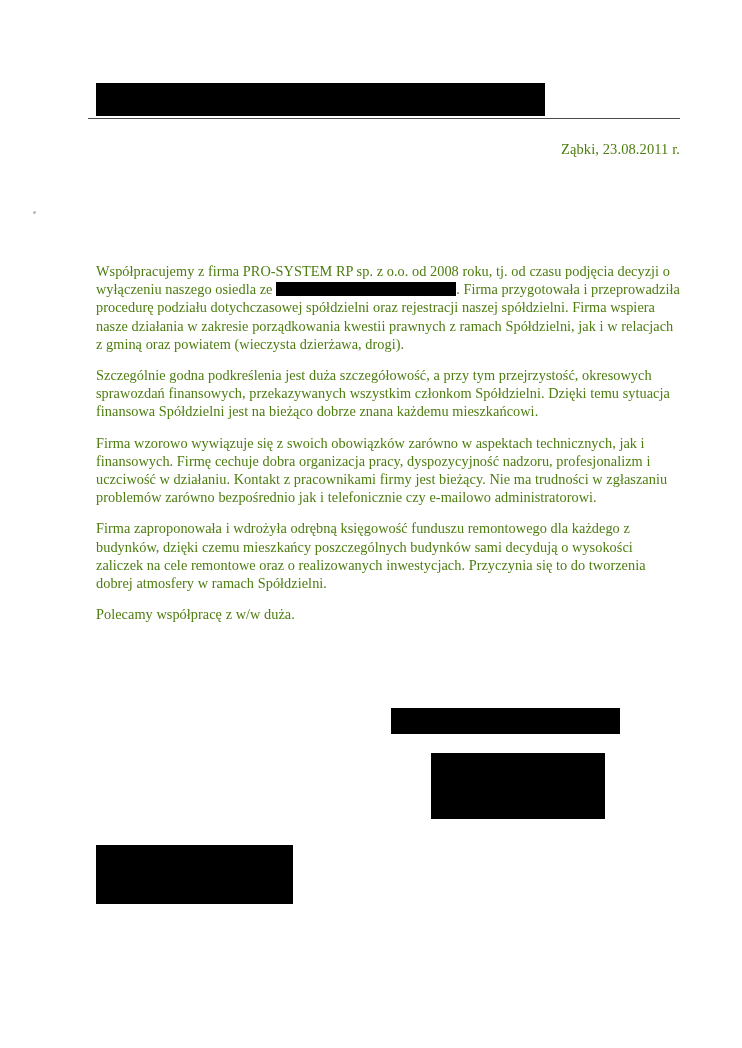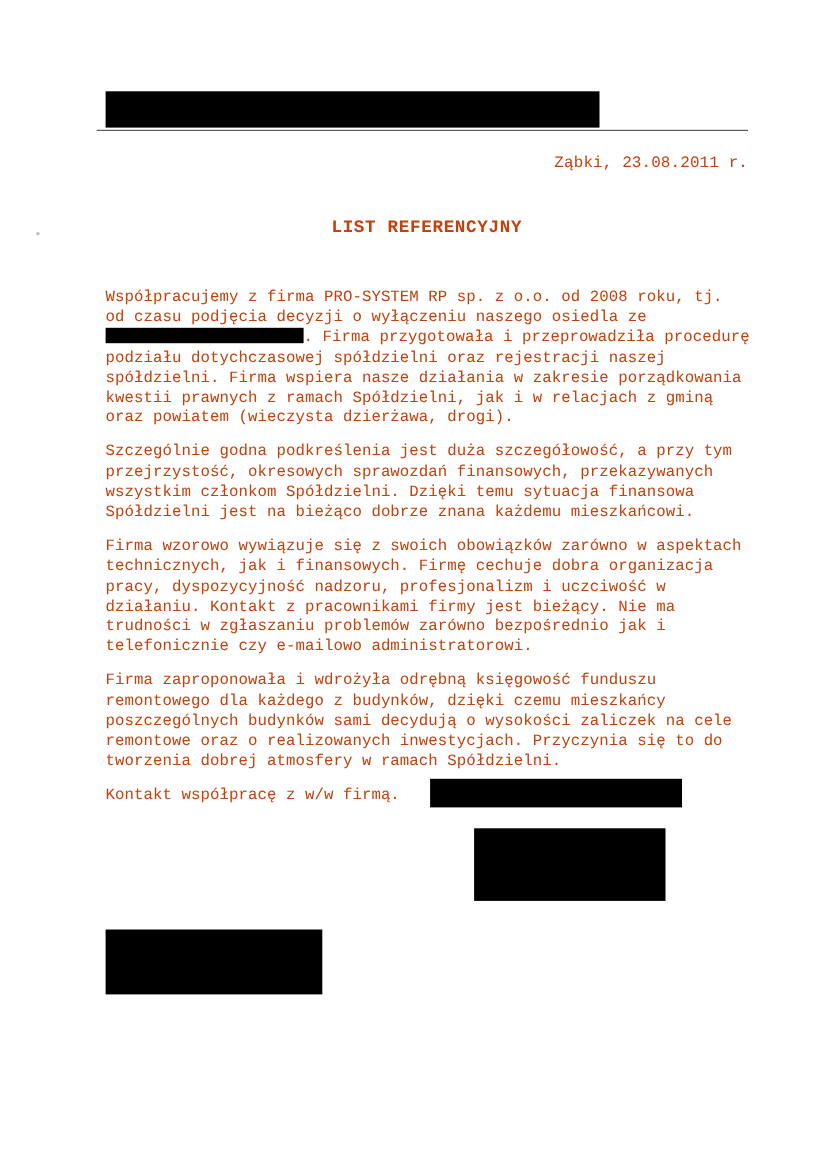--- a/index.html
+++ b/index.html
@@ -7,22 +7,22 @@
     margin: 0;
     padding: 0;
     background: #ffffff;
   }
   .page {
     position: relative;
     width: 742px;
     height: 1048px;
     background: #ffffff;
     overflow: hidden;
-    font-family: Liberation Mono, monospace;
-    color: #c2410c;
+    font-family: Liberation Serif, serif;
+    color: #4d7c0f;
     -webkit-font-smoothing: antialiased;
   }
 
   
   .redaction {
     position: absolute;
     background: #000000;
   }
   .redaction-inline {
     display: inline-block;
@@ -125,33 +125,32 @@
 <div class="page">
 
   <div class="redaction" id="letterhead-redaction"></div>
 
   <div id="letterhead-rule"></div>
 
   <div id="scan-speck"></div>
 
   <div id="date-line">Ząbki, 23.08.2011 r.</div>
 
-  <div id="document-title">LIST REFERENCYJNY</div>
 
   <div id="letter-body">
 
     <p><span>Współpracujemy z firma PRO-SYSTEM RP sp. z o.o. od 2008 roku, tj. od czasu podjęcia decyzji o wyłączeniu naszego osiedla ze </span><span class="redaction-inline" style="width:180px;height:14px;"></span><span>. Firma przygotowała i przeprowadziła procedurę podziału dotychczasowej spółdzielni oraz rejestracji naszej spółdzielni. Firma wspiera nasze działania w zakresie porządkowania kwestii prawnych z ramach Spółdzielni, jak i w relacjach z gminą oraz powiatem (wieczysta dzierżawa, drogi).</span></p>
 
     <p>Szczególnie godna podkreślenia jest duża szczegółowość, a przy tym przejrzystość, okresowych sprawozdań finansowych, przekazywanych wszystkim członkom Spółdzielni. Dzięki temu sytuacja finansowa Spółdzielni jest na bieżąco dobrze znana każdemu mieszkańcowi.</p>
 
     <p>Firma wzorowo wywiązuje się z swoich obowiązków zarówno w aspektach technicznych, jak i finansowych. Firmę cechuje dobra organizacja pracy, dyspozycyjność nadzoru, profesjonalizm i uczciwość w działaniu. Kontakt z pracownikami firmy jest bieżący. Nie ma trudności w zgłaszaniu problemów zarówno bezpośrednio jak i telefonicznie czy e-mailowo administratorowi.</p>
 
     <p>Firma zaproponowała i wdrożyła odrębną księgowość funduszu remontowego dla każdego z budynków, dzięki czemu mieszkańcy poszczególnych budynków sami decydują o wysokości zaliczek na cele remontowe oraz o realizowanych inwestycjach. Przyczynia się to do tworzenia dobrej atmosfery w ramach Spółdzielni.</p>
 
-    <p>Kontakt współpracę z w/w firmą.</p>
+    <p>Polecamy współpracę z w/w duża.</p>
 
   </div>
 
   <div class="redaction" id="signature-redaction-1"></div>
 
   <div class="redaction" id="signature-redaction-2"></div>
 
   <div class="redaction" id="signature-redaction-3"></div>
 
 </div>

